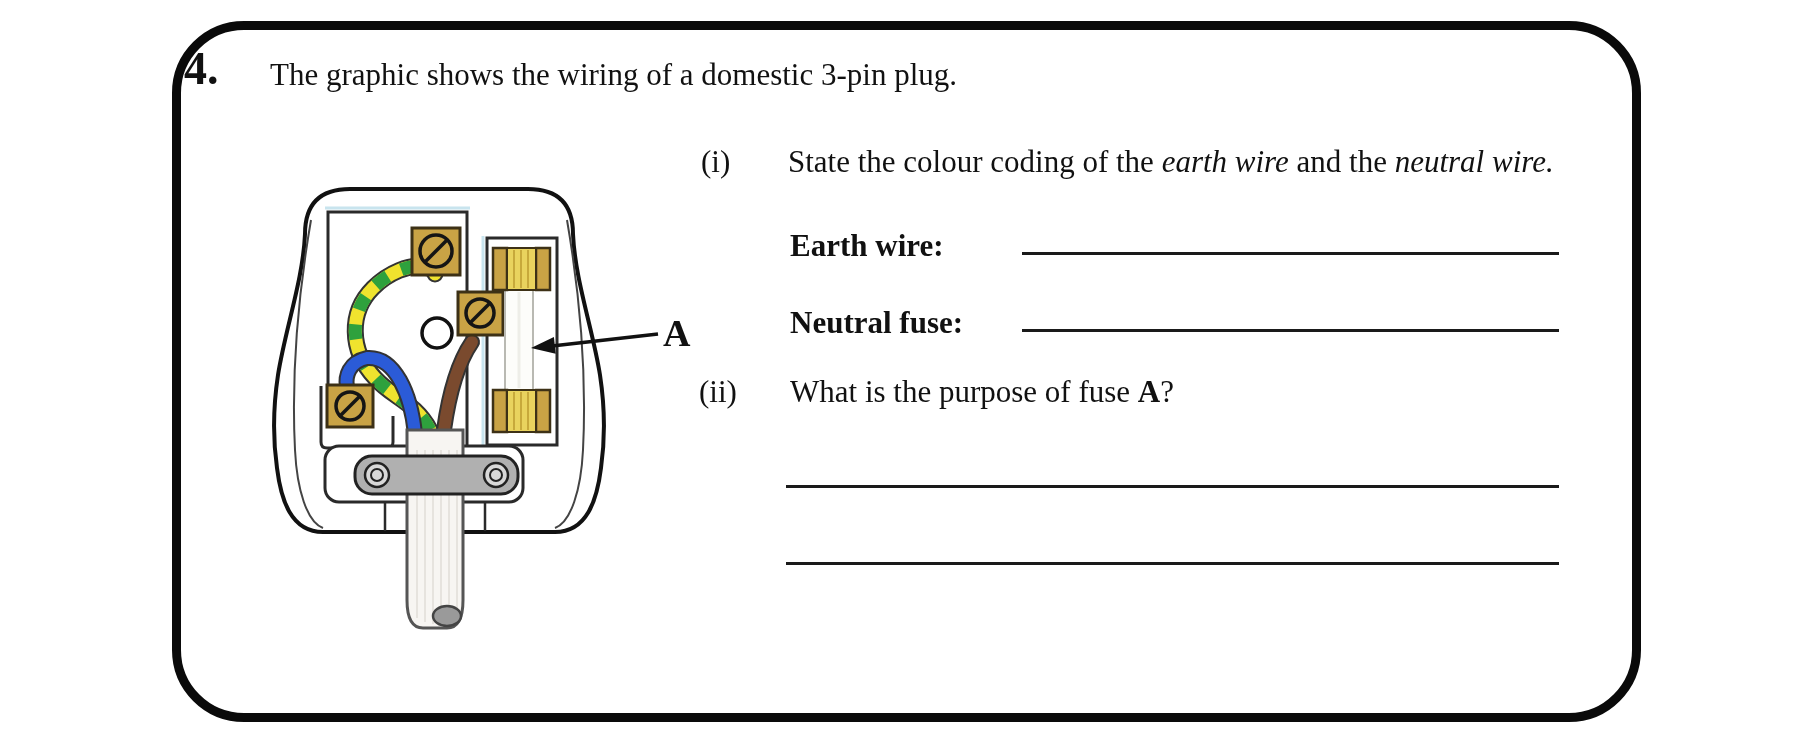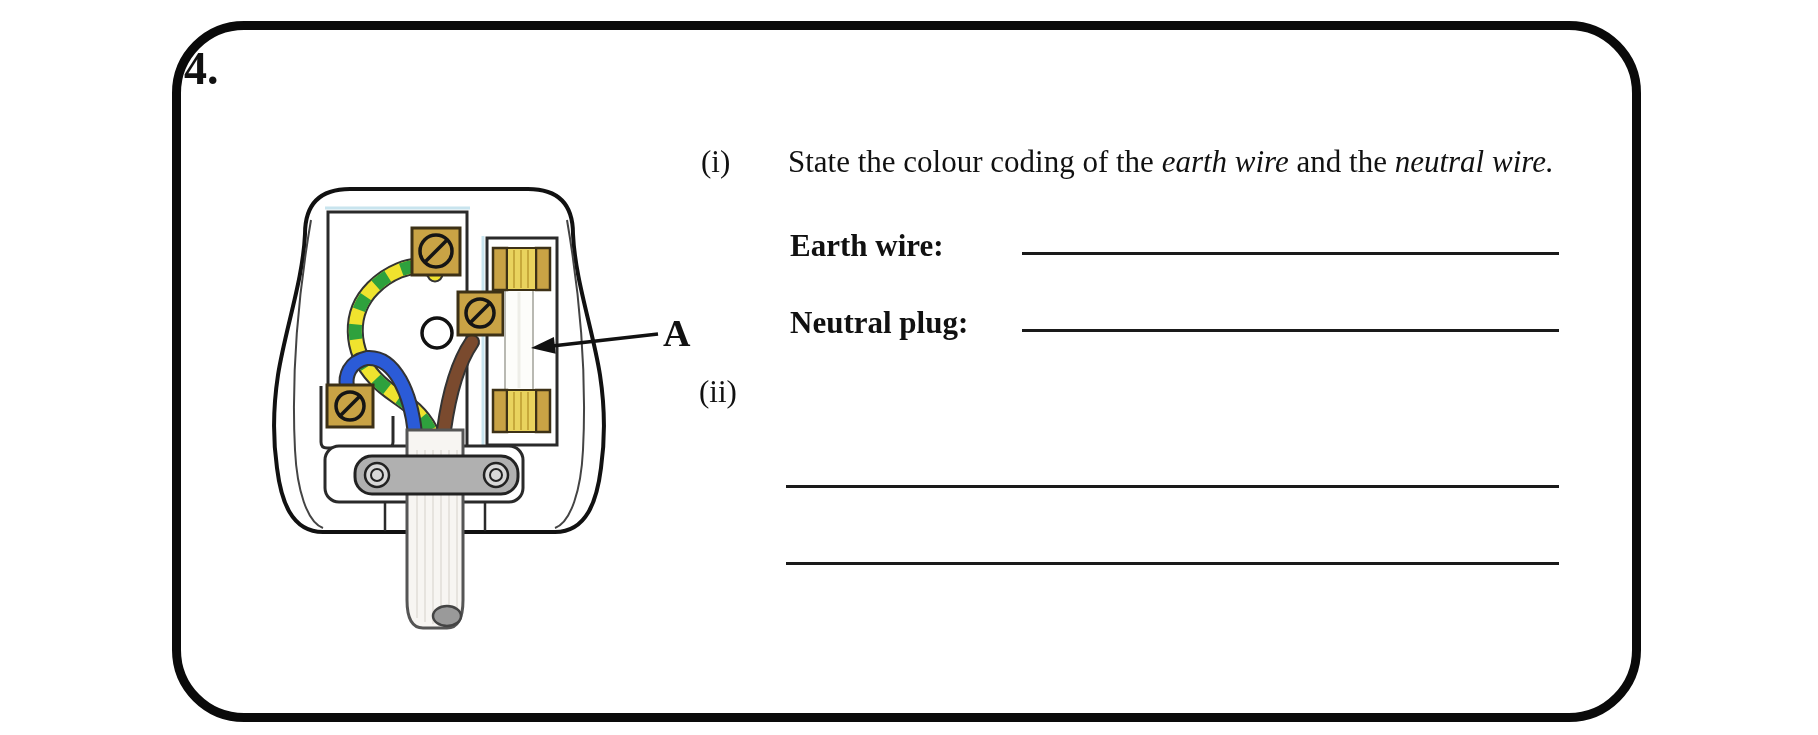--- a/index.html
+++ b/index.html
@@ -34,31 +34,33 @@
 </style>
 </head>
 <body>
 
 <div class="page">
 
   <div class="abs frame"></div>
 
   <div class="abs qnum">4.</div>
 
+  <div class="abs intro">The graphic shows the wiring of a domestic 3-pin plug.</div>
 
   <div class="abs marker m1">(i)</div>
   <div class="abs fieldlabel fl1">Earth wire:</div>
 
   <div class="abs prompt p1"><span>State the colour coding of the </span><span class="it">earth wire</span><span> and the </span><span class="it">neutral wire.</span></div>
   <div class="abs rule rule-earth"></div>
 
-  <div class="abs fieldlabel fl2">Neutral plug:</div>
+  <div class="abs fieldlabel fl2">Neutral fuse:</div>
   <div class="abs rule rule-neutral"></div>
 
   <div class="abs marker m2">(ii)</div>
+  <div class="abs prompt p2"><span>What is the purpose of fuse </span><span class="bd">A</span><span>?</span></div>
 
   <div class="abs rule rule-a1"></div>
   <div class="abs rule rule-a2"></div>
 
   <svg class="abs figure" viewBox="0 0 500 500">
 
     <path d="M 125 39 H 303 Q 348 39 348 84
          C 350 130 368 180 375 225 C 380 258 380 290 376 318
          C 372 350 362 382 330 382 H 98
          C 66 382 56 350 52 318 C 48 290 48 258 53 225

